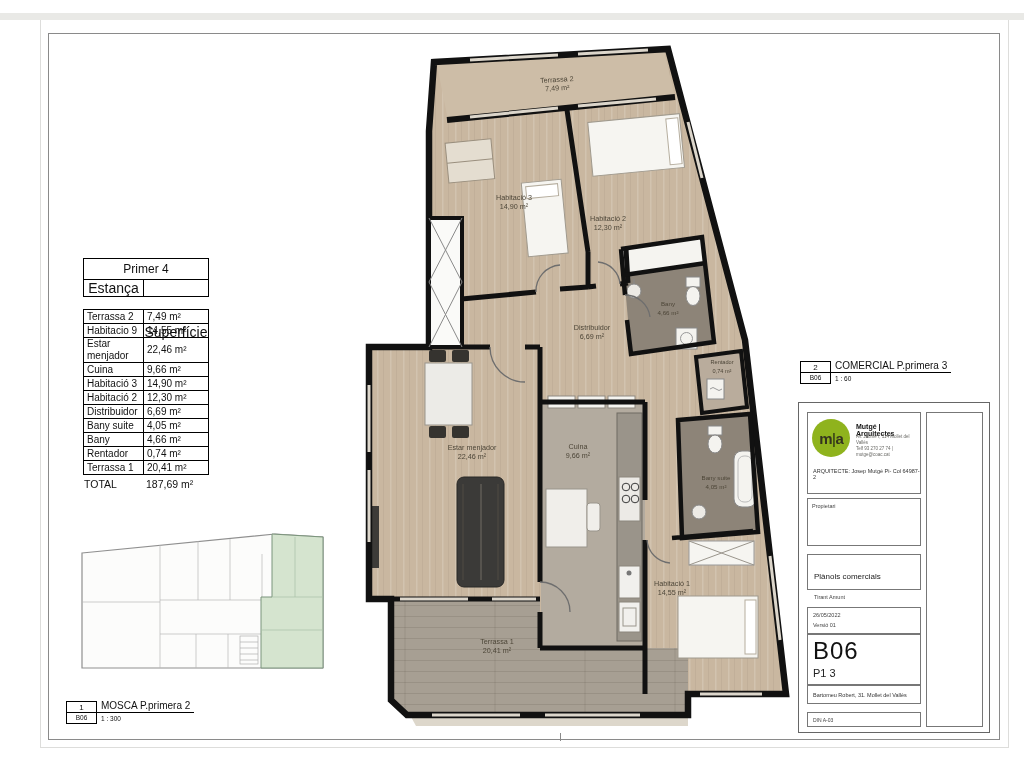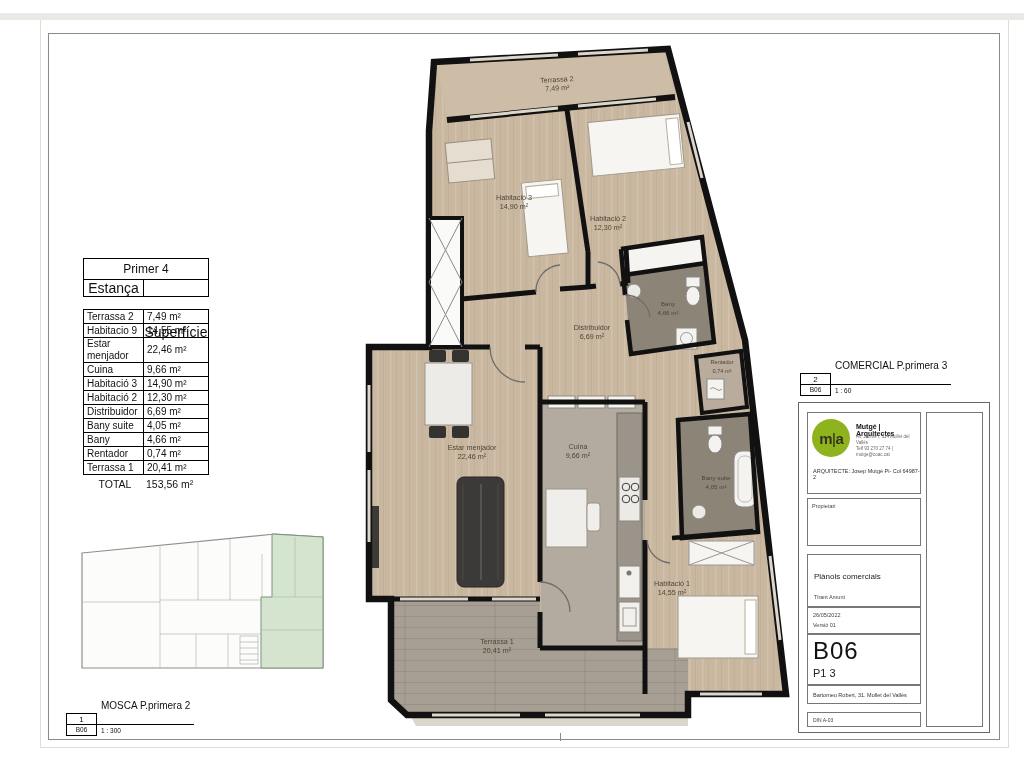--- a/index.html
+++ b/index.html
@@ -18,38 +18,38 @@
   
   #table-wrap { left:83px; top:258px; width:126px; font-size:10px; }
   .tb-title { border:1px solid #000; height:22px; line-height:21px; text-align:center; font-size:12px; }
   .tb-head { display:flex; border:1px solid #000; border-top:none; height:17px; font-size:14px; }
   .tb-head .c1 { width:60px; border-right:1px solid #000; text-align:center; line-height:16px; }
   .tb-head .c2 { flex:1; text-align:center; line-height:16px;margin-top:44px; }
   .tb-gap { height:12px; }
   table.surf { border-collapse:collapse; width:126px; font-size:10px; }
   table.surf td { border:1px solid #000; padding:0 3px; height:14px; line-height:1.2; vertical-align:middle; }
   table.surf td.nm { width:60px; }
-  .tb-total { display:flex; font-size:10.5px; margin-top:3px; padding:0 1px;text-align:center; }
+  .tb-total { display:flex; font-size:10.5px; margin-top:3px; padding:0 1px; }
   .tb-total .tl { width:62px; }
 
   
   .callout { position:absolute; }
   .co-row1 { display:flex; align-items:flex-end; }
   .co-num { width:31px; height:12px; border:1px solid #000; font-size:8px; text-align:center; line-height:11px; }
-  .co-title { font-size:10px; padding:0 4px 12px 4px; border-bottom:1px solid #000; line-height:12px; white-space:nowrap; }
+  .co-title { font-size:10px; padding:0 4px 0 4px; border-bottom:1px solid #000; line-height:12px; white-space:nowrap; }
   .co-row2 { display:flex; }
   .co-code { width:31px; height:11px; border:1px solid #000; border-top:none; font-size:6.5px; text-align:center; line-height:10px; }
   .co-scale { font-size:6.5px; padding-left:4px; line-height:11px; }
 
   
   #titleblock { left:798px; top:402px; width:192px; height:331px; border:1px solid #666; background:#fff; }
   #titleblock .b { position:absolute; left:8px; width:114px; border:1px solid #777; background:#fff; }
   #tb-architect { top:9px;  height:82px; }
   #tb-owner     { top:95px; height:48px; }
-  #tb-project   { top:151px;height:53px; }
+  #tb-project   { top:151px;height:36px; }
   #tb-date      { top:204px;height:27px; }
   #tb-code      { top:231px;height:51px; }
   #tb-site      { top:282px;height:19px; }
   #tb-format    { top:309px;height:15px; }
   #tb-right     { position:absolute; left:127px; top:9px; width:57px; height:315px; border:1px solid #777; background:#fff; }
   #logo-circle { position:absolute; left:4px; top:6px; width:38px; height:38px; border-radius:50%;
                  display:flex; align-items:center; justify-content:center;
                  font-size:15px; font-weight:bold; color:#34331f; letter-spacing:-1px; }
   #logo-circle .bar { color:#1c1c14; font-weight:normal; margin:0 0.5px; }
   .brand { position:absolute; left:48px; top:10px; font-size:7px; font-weight:bold; }
@@ -268,21 +268,21 @@
             <td>0,74 m²</td>
           </tr>
           <tr>
             <td class="nm">Terrassa 1</td>
             <td>20,41 m²</td>
           </tr>
         </tbody>
       </table>
     <div class="tb-total">
       <span class="tl">TOTAL</span>
-      <span>153,56 m²</span>
+      <span>187,69 m²</span>
     </div>
   </div>
 
   <div class="callout" style="left:66px; top:700px;">
     <div class="co-row1">
       <div class="co-num">1</div>
       <div class="co-title">MOSCA P.primera 2</div>
     </div>
     <div class="co-row2">
       <div class="co-code">B06</div>

